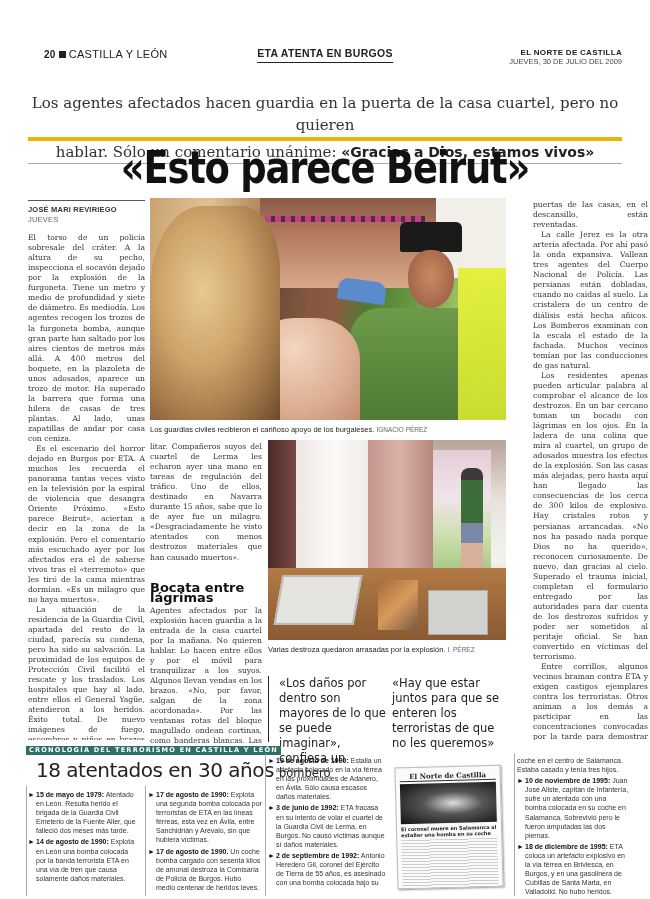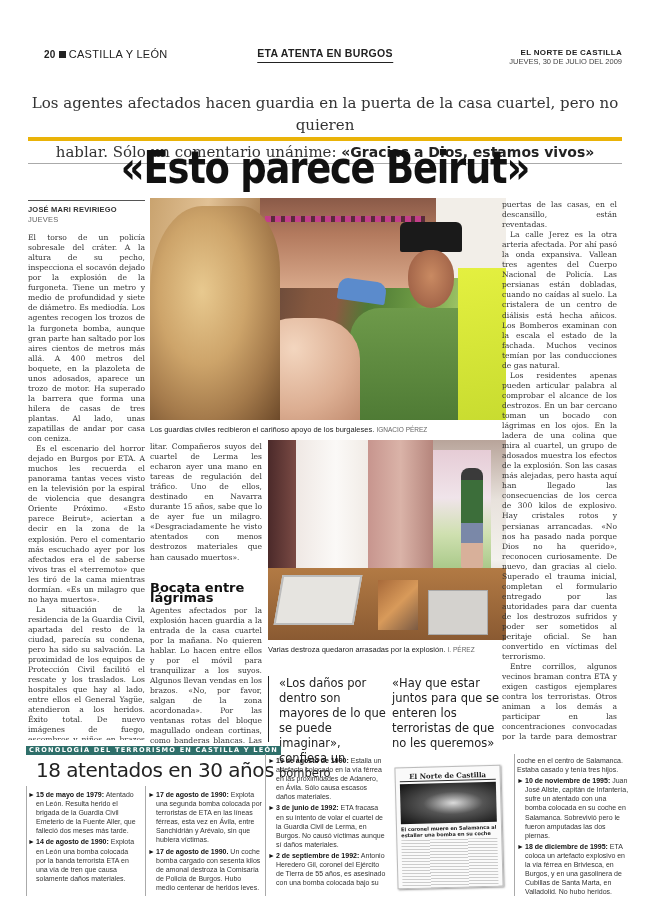--- a/index.html
+++ b/index.html
@@ -137,21 +137,21 @@
   <div class="debris2"></div>
   <div class="debris3"></div>
 </div>
 <div class="cap" style="left:268px; top:645px;"><span>Varias destroza quedaron arrasadas por la explosión.</span> <span class="cred">I. PÉREZ</span></div>
 
 <div class="quotes">
   <div class="pull pull1">«Los daños por dentro son mayores de lo que se puede imaginar», confiesa un bombero</div>
   <div class="pull pull2">«Hay que estar juntos para que se enteren los terroristas de que no les queremos»</div>
 </div>
 
-<div class="col" style="left:502px; top:200px; width:115px; height:540px;">
+<div class="col" style="left:533px; top:200px; width:115px; height:540px;">
   <p class="first">puertas de las casas, en el descansillo, están reventadas.</p>
   <p>La calle Jerez es la otra arteria afectada. Por ahí pasó la onda expansiva. Vallean tres agentes del Cuerpo Nacional de Policía. Las persianas están dobladas, cuando no caídas al suelo. La cristalera de un centro de diálisis está hecha añicos. Los Bomberos examinan con la escala el estado de la fachada. Muchos vecinos temían por las conducciones de gas natural.</p>
   <p>Los residentes apenas pueden articular palabra al comprobar el alcance de los destrozos. En un bar cercano toman un bocado con lágrimas en los ojos. En la ladera de una colina que mira al cuartel, un grupo de adosados muestra los efectos de la explosión. Son las casas más alejadas, pero hasta aquí han llegado las consecuencias de los cerca de 300 kilos de explosivo. Hay cristales rotos y persianas arrancadas. «No nos ha pasado nada porque Dios no ha querido», reconocen curiosamente. De nuevo, dan gracias al cielo. Superado el trauma inicial, completan el formulario entregado por las autoridades para dar cuenta de los destrozos sufridos y poder ser sometidos al peritaje oficial. Se han convertido en víctimas del terrorismo.</p>
   <p>Entre corrillos, algunos vecinos braman contra ETA y exigen castigos ejemplares contra los terroristas. Otros animan a los demás a participar en las concentraciones convocadas por la tarde para demostrar que no están asustados. «Hay que estar juntos para que se enteren los terroristas de que no les queremos», clama una mujer.</p>
 
 </div>
 
 <div class="chrono">
   <div class="chrono-bar">CRONOLOGÍA DEL TERRORISMO EN CASTILLA Y LEÓN</div>
   <div class="chrono-title">18 atentados en 30 años</div>

